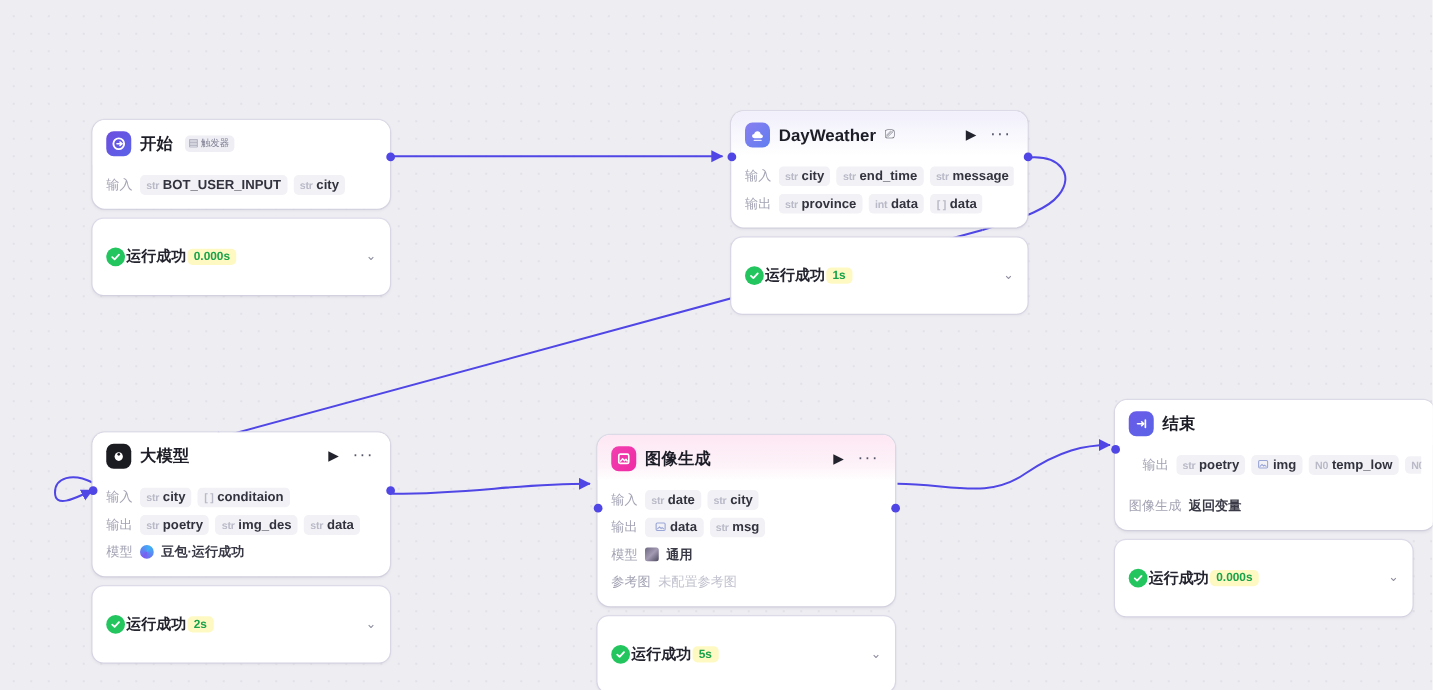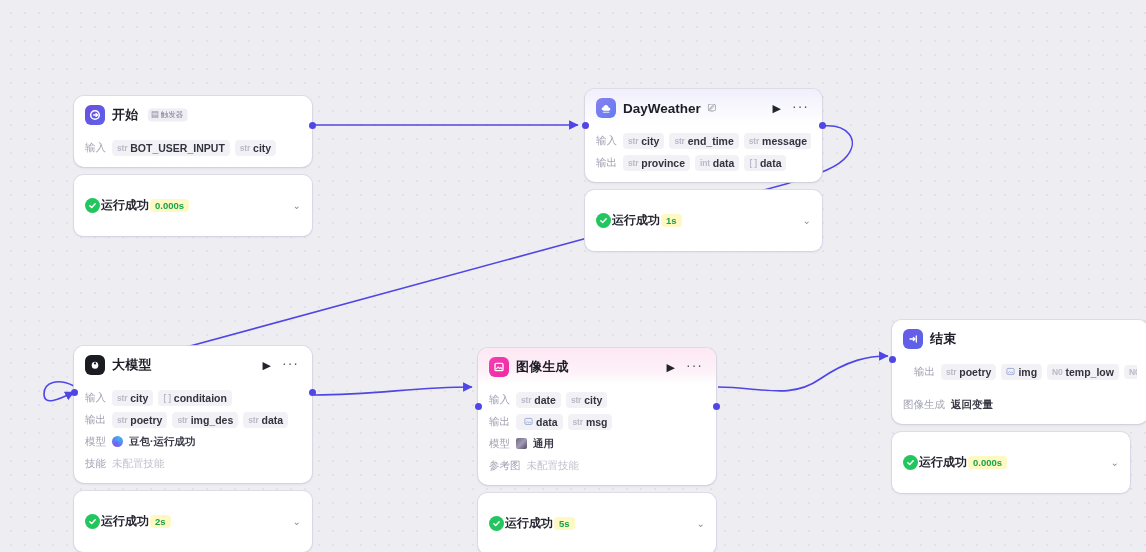--- a/index.html
+++ b/index.html
@@ -295,24 +295,20 @@
               <span class="t">str</span>
               <span class="n">data</span>
             </span>
           </span>
         </div>
         <div class="row">
           <span class="row-label">模型</span>
           <span class="model-dot dot-doubao"></span>
           <span class="plain-val">豆包·运行成功</span>
         </div>
-        <div class="row">
-          <span class="row-label">技能</span>
-          <span class="muted-val">未配置技能</span>
-        </div>
       </div>
     </div>
     <div class="status">
       <span class="check">
         <svg width="9" height="9" viewBox="0 0 10 10">
             <path d="M2 5.2 L4.1 7.2 L8 3" stroke="#fff" stroke-width="1.6" fill="none" stroke-linecap="round" stroke-linejoin="round"></path>
           </svg>
       </span>
       <span class="status-text">运行成功</span>
       <span class="time-badge">2s</span>
@@ -367,21 +363,21 @@
             </span>
           </span>
         </div>
         <div class="row">
           <span class="row-label">模型</span>
           <span class="img-avatar"></span>
           <span class="plain-val">通用</span>
         </div>
         <div class="row">
           <span class="row-label">参考图</span>
-          <span class="muted-val">未配置技能</span>
+          <span class="muted-val">未配置参考图</span>
         </div>
       </div>
     </div>
     <div class="status">
       <span class="check">
         <svg width="9" height="9" viewBox="0 0 10 10">
             <path d="M2 5.2 L4.1 7.2 L8 3" stroke="#fff" stroke-width="1.6" fill="none" stroke-linecap="round" stroke-linejoin="round"></path>
           </svg>
       </span>
       <span class="status-text">运行成功</span>

